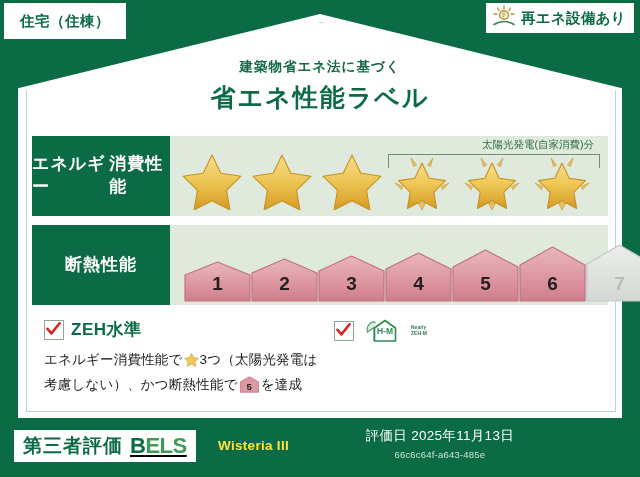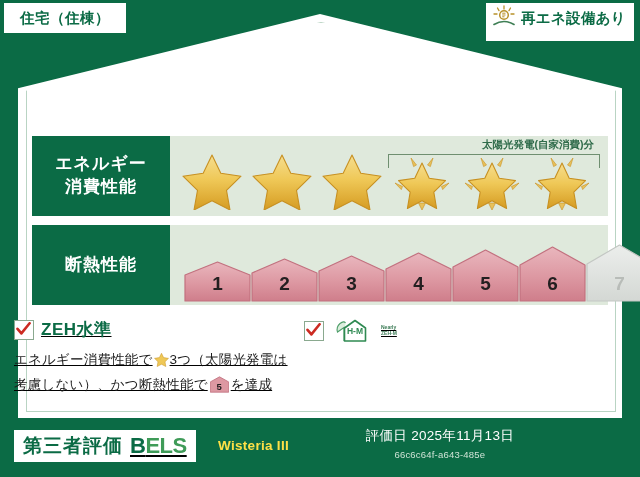--- a/index.html
+++ b/index.html
@@ -10,37 +10,37 @@
   }
   #label-root{
     position:relative;width:640px;height:477px;
     background:#0b6b45;
     box-sizing:border-box;
   }
 
   
   .type-chip{
     position:absolute;left:4px;top:3px;
-    width:122px;height:30px;
+    width:122px;height:36px;
     background:#ffffff;
     display:flex;align-items:center;justify-content:center;
     z-index:40;
   }
   .type-chip span{
     font-size:14.5px;font-weight:bold;color:#0b6b45;
     letter-spacing:.5px;
   }
 
   
   .renew-chip{
     position:absolute;right:6px;top:3px;
     height:30px;
     background:#ffffff;
     display:flex;align-items:center;
-    padding:0 8px 8px 5px;
+    padding:0 8px 0 5px;
     gap:4px;z-index:40;
   }
   .renew-chip .rtext{
     font-size:14.5px;font-weight:bold;color:#0b6b45;letter-spacing:.3px;
   }
 
   
   .card{
     position:absolute;left:18px;top:14px;
     width:604px;height:404px;
@@ -71,21 +71,21 @@
   }
 
   
   .rows{position:absolute;left:32px;top:136px;width:576px;z-index:20;}
   .metric-row{
     display:flex;align-items:stretch;height:80px;margin-bottom:9px;
   }
   .metric-name{
     width:138px;flex:0 0 138px;
     background:#0b6b45;color:#fff;
-    display:flex;flex-direction:column;align-items:center;justify-content:center;
+    display:flex;align-items:center;justify-content:center;
     font-size:17px;font-weight:bold;letter-spacing:1px;line-height:1.35;
   }
   .metric-body{
     flex:1;background:#dfe9dc;position:relative;
   }
 
   
   .stars{
     position:absolute;left:0;right:0;bottom:4px;
     display:flex;align-items:flex-end;justify-content:flex-start;
@@ -97,44 +97,43 @@
   }
   .star-slot svg{display:block;}
 
   .solar-bracket{
     position:absolute;top:18px;right:8px;width:212px;height:14px;
     border:1.4px solid #6f8f70;border-bottom:none;
     box-sizing:border-box;
   }
   .solar-caption{
     position:absolute;top:2px;right:14px;
-    font-size:10.5px;color:#2f6b4a;font-weight:bold;white-space:nowrap;
+    font-size:10.5px;color:#2f6b4a;font-weight:normal;white-space:nowrap;
   }
 
   
   .houses{
     position:absolute;left:0;right:0;bottom:3px;
     display:flex;align-items:flex-end;padding-left:14px;
   }
   .house{
     position:relative;width:69px;
     display:flex;align-items:flex-end;justify-content:center;
   }
   .house svg{display:block;}
   .house .hnum{
     position:absolute;bottom:7px;left:0;width:100%;
     text-align:center;font-size:19px;font-weight:bold;color:#231f20;
   }
   .house.off .hnum{color:#b8bcb8;}
 
   
   .criteria{
-    position:absolute;left:14px;top:318px;width:580px;z-index:20;
+    position:absolute;left:44px;top:318px;width:580px;z-index:20;
     display:flex;
-    text-decoration:underline;
   }
   .crit{width:290px;padding-right:14px;box-sizing:border-box;position:relative;}
   .crit-head{display:flex;align-items:center;gap:7px;}
   .checkbox{
     width:18px;height:18px;flex:0 0 18px;
     border:1.3px solid #8aa98f;background:#fff;
     position:relative;
   }
   .checkbox svg{position:absolute;left:1px;top:1px;}
   .crit-title{
@@ -213,20 +212,24 @@
           <line x1="23" y1="9" x2="20" y2="9"></line>
         </g>
         <circle cx="13" cy="10" r="4.3" fill="none" stroke="#b8912a" stroke-width="1.5"></circle>
         <path d="M11.2 8.2 h3.3 M11.2 10 h3.3 M11.2 11.8 h2.3" stroke="#b8912a" stroke-width="1" fill="none"></path>
         <path d="M3 19.5 Q13 13.5 23 19.5" stroke="#3f7f55" stroke-width="1.6" fill="none" stroke-linecap="round"></path>
       </svg>
     </span>
     <span class="rtext">再エネ設備あり</span>
   </div>
 
+  <div class="heading">
+    <div class="sub">建築物省エネ法に基づく</div>
+    <div class="main">省エネ性能ラベル</div>
+  </div>
 
   <div class="rows">
 
     <div class="metric-row">
       <div class="metric-name">
         <div>エネルギー</div>
         <div>消費性能</div>
       </div>
       <div class="metric-body">
         <div class="solar-caption">太陽光発電(自家消費)分</div>

